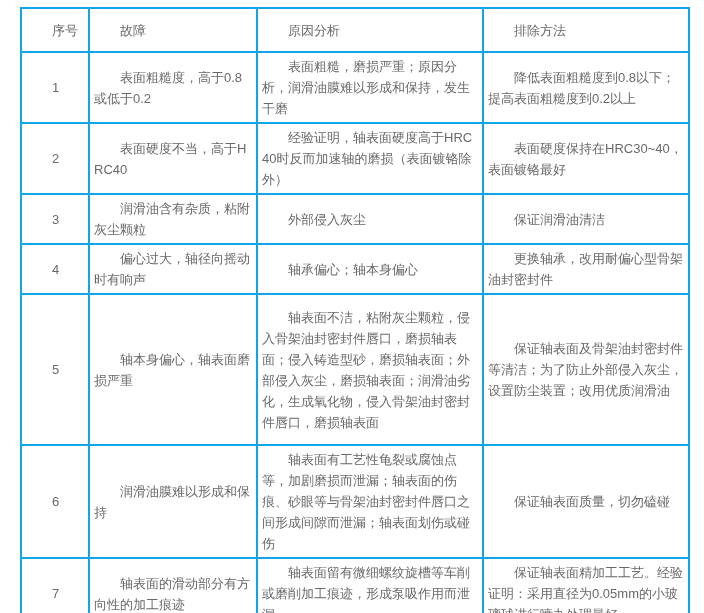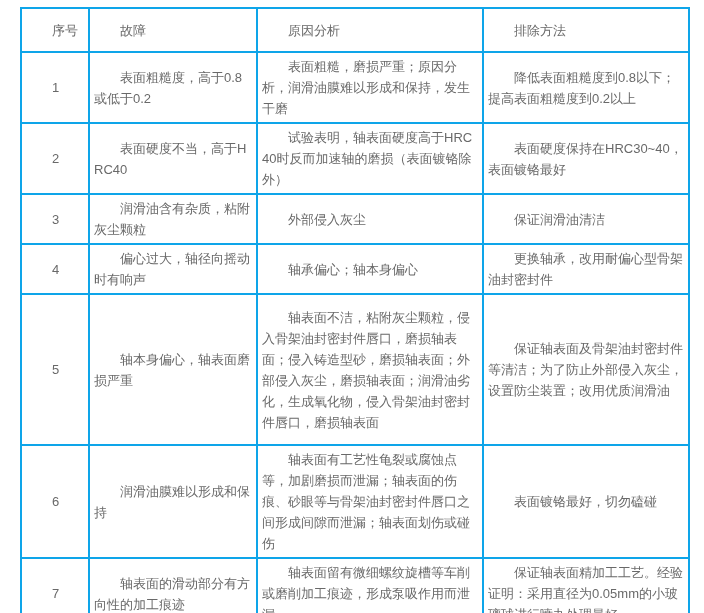--- a/index.html
+++ b/index.html
@@ -70,21 +70,21 @@
       </tr>
       <tr class="r-1">
         <td>1</td>
         <td>表面粗糙度，高于0.8或低于0.2</td>
         <td>表面粗糙，磨损严重；原因分析，润滑油膜难以形成和保持，发生干磨</td>
         <td>降低表面粗糙度到0.8以下；提高表面粗糙度到0.2以上</td>
       </tr>
       <tr class="r-2">
         <td>2</td>
         <td>表面硬度不当，高于HRC40</td>
-        <td>试验表明，轴表面硬度高于HRC40时反而加速轴的磨损（表面镀铬除外）</td>
+        <td>经验证明，轴表面硬度高于HRC40时反而加速轴的磨损（表面镀铬除外）</td>
         <td>表面硬度保持在HRC30~40，表面镀铬最好</td>
       </tr>
       <tr class="r-3">
         <td>3</td>
         <td>润滑油含有杂质，粘附灰尘颗粒</td>
         <td>外部侵入灰尘</td>
         <td>保证润滑油清洁</td>
       </tr>
       <tr class="r-4">
         <td>4</td>
@@ -95,21 +95,21 @@
       <tr class="r-5">
         <td>5</td>
         <td>轴本身偏心，轴表面磨损严重</td>
         <td>轴表面不洁，粘附灰尘颗粒，侵入骨架油封密封件唇口，磨损轴表面；侵入铸造型砂，磨损轴表面；外部侵入灰尘，磨损轴表面；润滑油劣化，生成氧化物，侵入骨架油封密封件唇口，磨损轴表面</td>
         <td>保证轴表面及骨架油封密封件等清洁；为了防止外部侵入灰尘，设置防尘装置；改用优质润滑油</td>
       </tr>
       <tr class="r-6">
         <td>6</td>
         <td>润滑油膜难以形成和保持</td>
         <td>轴表面有工艺性龟裂或腐蚀点等，加剧磨损而泄漏；轴表面的伤痕、砂眼等与骨架油封密封件唇口之间形成间隙而泄漏；轴表面划伤或碰伤</td>
-        <td>表面镀铬最好，切勿磕碰</td>
+        <td>保证轴表面质量，切勿磕碰</td>
       </tr>
       <tr class="r-7">
         <td>7</td>
         <td>轴表面的滑动部分有方向性的加工痕迹</td>
         <td>轴表面留有微细螺纹旋槽等车削或磨削加工痕迹，形成泵吸作用而泄漏</td>
         <td>保证轴表面精加工工艺。经验证明：采用直径为0.05mm的小玻璃球进行喷丸处理最好</td>
       </tr>
     </tbody>
   </table>
 </div>

